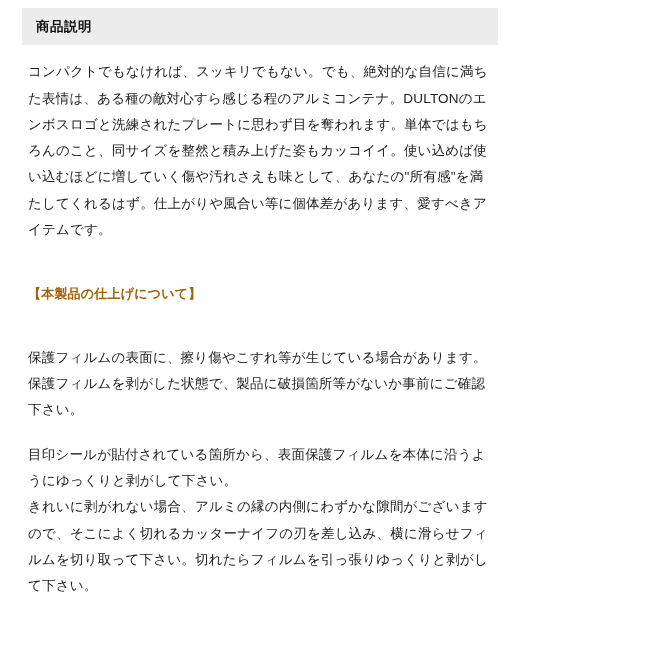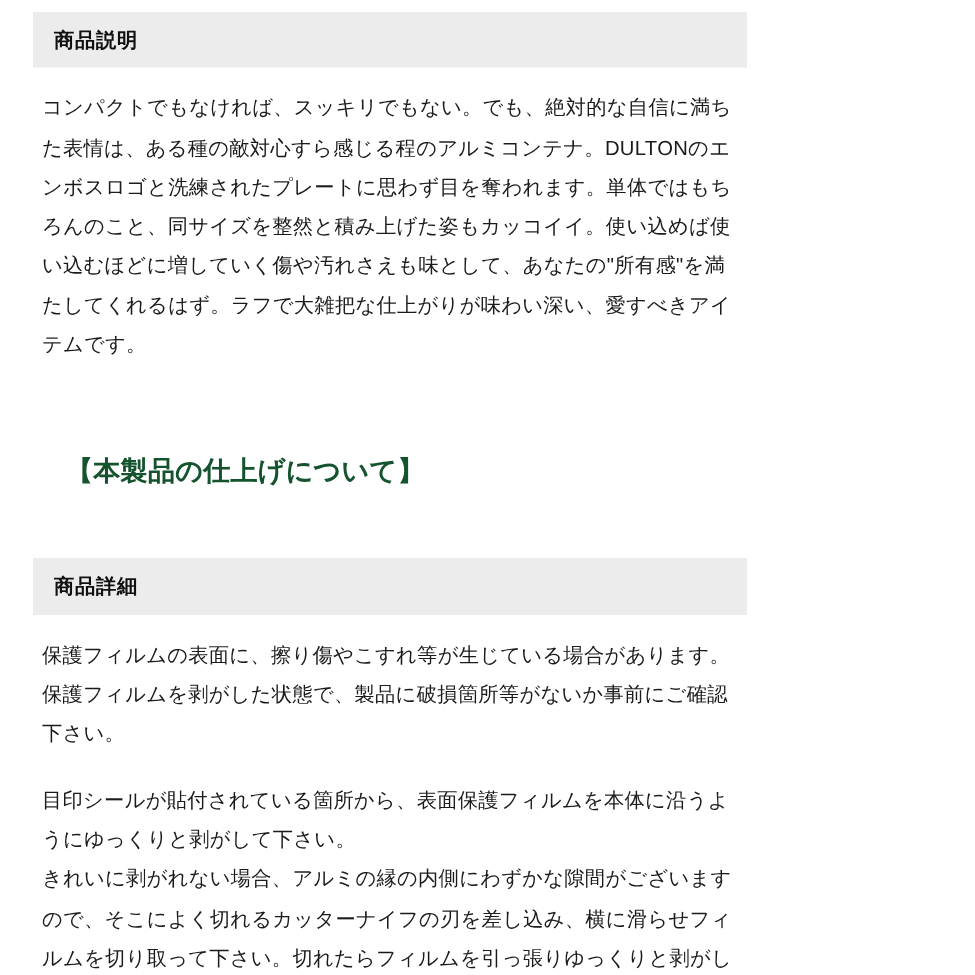--- a/index.html
+++ b/index.html
@@ -36,55 +36,54 @@
     box-sizing: border-box;
   }
   .para {
     font-size: 13.5px;
     line-height: 1.95;
     color: #1b1b1b;
     margin: 0;
     letter-spacing: 0.2px;
   }
   .sub-title {
-    font-size: 18px;
+    font-size: 13px;
     font-weight: bold;
     line-height: 1.95;
-    color: #14532d;
-    margin: 16px;
+    color: #a16207;
+    margin: 0;
     letter-spacing: 0.2px;
   }
   .gap-after-header { height: 14px; }
   .gap-med { height: 18px; }
   .gap-large { height: 24px; }
   .spacer-top { height: 8px; }
 </style>
 </head>
 <body>
 
 <div class="page">
 
   <div class="spacer-top"></div>
 
   <div class="section-header">商品説明</div>
   <div class="gap-after-header"></div>
   <div class="block">
-    <p class="para">コンパクトでもなければ、スッキリでもない。でも、絶対的な自信に満ちた表情は、ある種の敵対心すら感じる程のアルミコンテナ。DULTONのエンボスロゴと洗練されたプレートに思わず目を奪われます。単体ではもちろんのこと、同サイズを整然と積み上げた姿もカッコイイ。使い込めば使い込むほどに増していく傷や汚れさえも味として、あなたの"所有感"を満たしてくれるはず。ラフで大雑把な仕上がりが味わい深い、愛すべきアイテムです。</p>
+    <p class="para">コンパクトでもなければ、スッキリでもない。でも、絶対的な自信に満ちた表情は、ある種の敵対心すら感じる程のアルミコンテナ。DULTONのエンボスロゴと洗練されたプレートに思わず目を奪われます。単体ではもちろんのこと、同サイズを整然と積み上げた姿もカッコイイ。使い込めば使い込むほどに増していく傷や汚れさえも味として、あなたの"所有感"を満たしてくれるはず。仕上がりや風合い等に個体差があります、愛すべきアイテムです。</p>
   </div>
 
   <div class="gap-large"></div>
 
   <div class="gap-after-header"></div>
   <div class="block">
     <p class="sub-title">【本製品の仕上げについて】</p>
   </div>
 
   <div class="gap-large"></div>
 
-  <div class="section-header">商品詳細</div>
   <div class="gap-after-header"></div>
   <div class="block">
 
     <p class="para">保護フィルムの表面に、擦り傷やこすれ等が生じている場合があります。保護フィルムを剥がした状態で、製品に破損箇所等がないか事前にご確認下さい。</p>
 
     <div class="gap-med"></div>
 
     <p class="para">目印シールが貼付されている箇所から、表面保護フィルムを本体に沿うようにゆっくりと剥がして下さい。</p>
     <p class="para">きれいに剥がれない場合、アルミの縁の内側にわずかな隙間がございますので、そこによく切れるカッターナイフの刃を差し込み、横に滑らせフィルムを切り取って下さい。切れたらフィルムを引っ張りゆっくりと剥がして下さい。</p>
 

